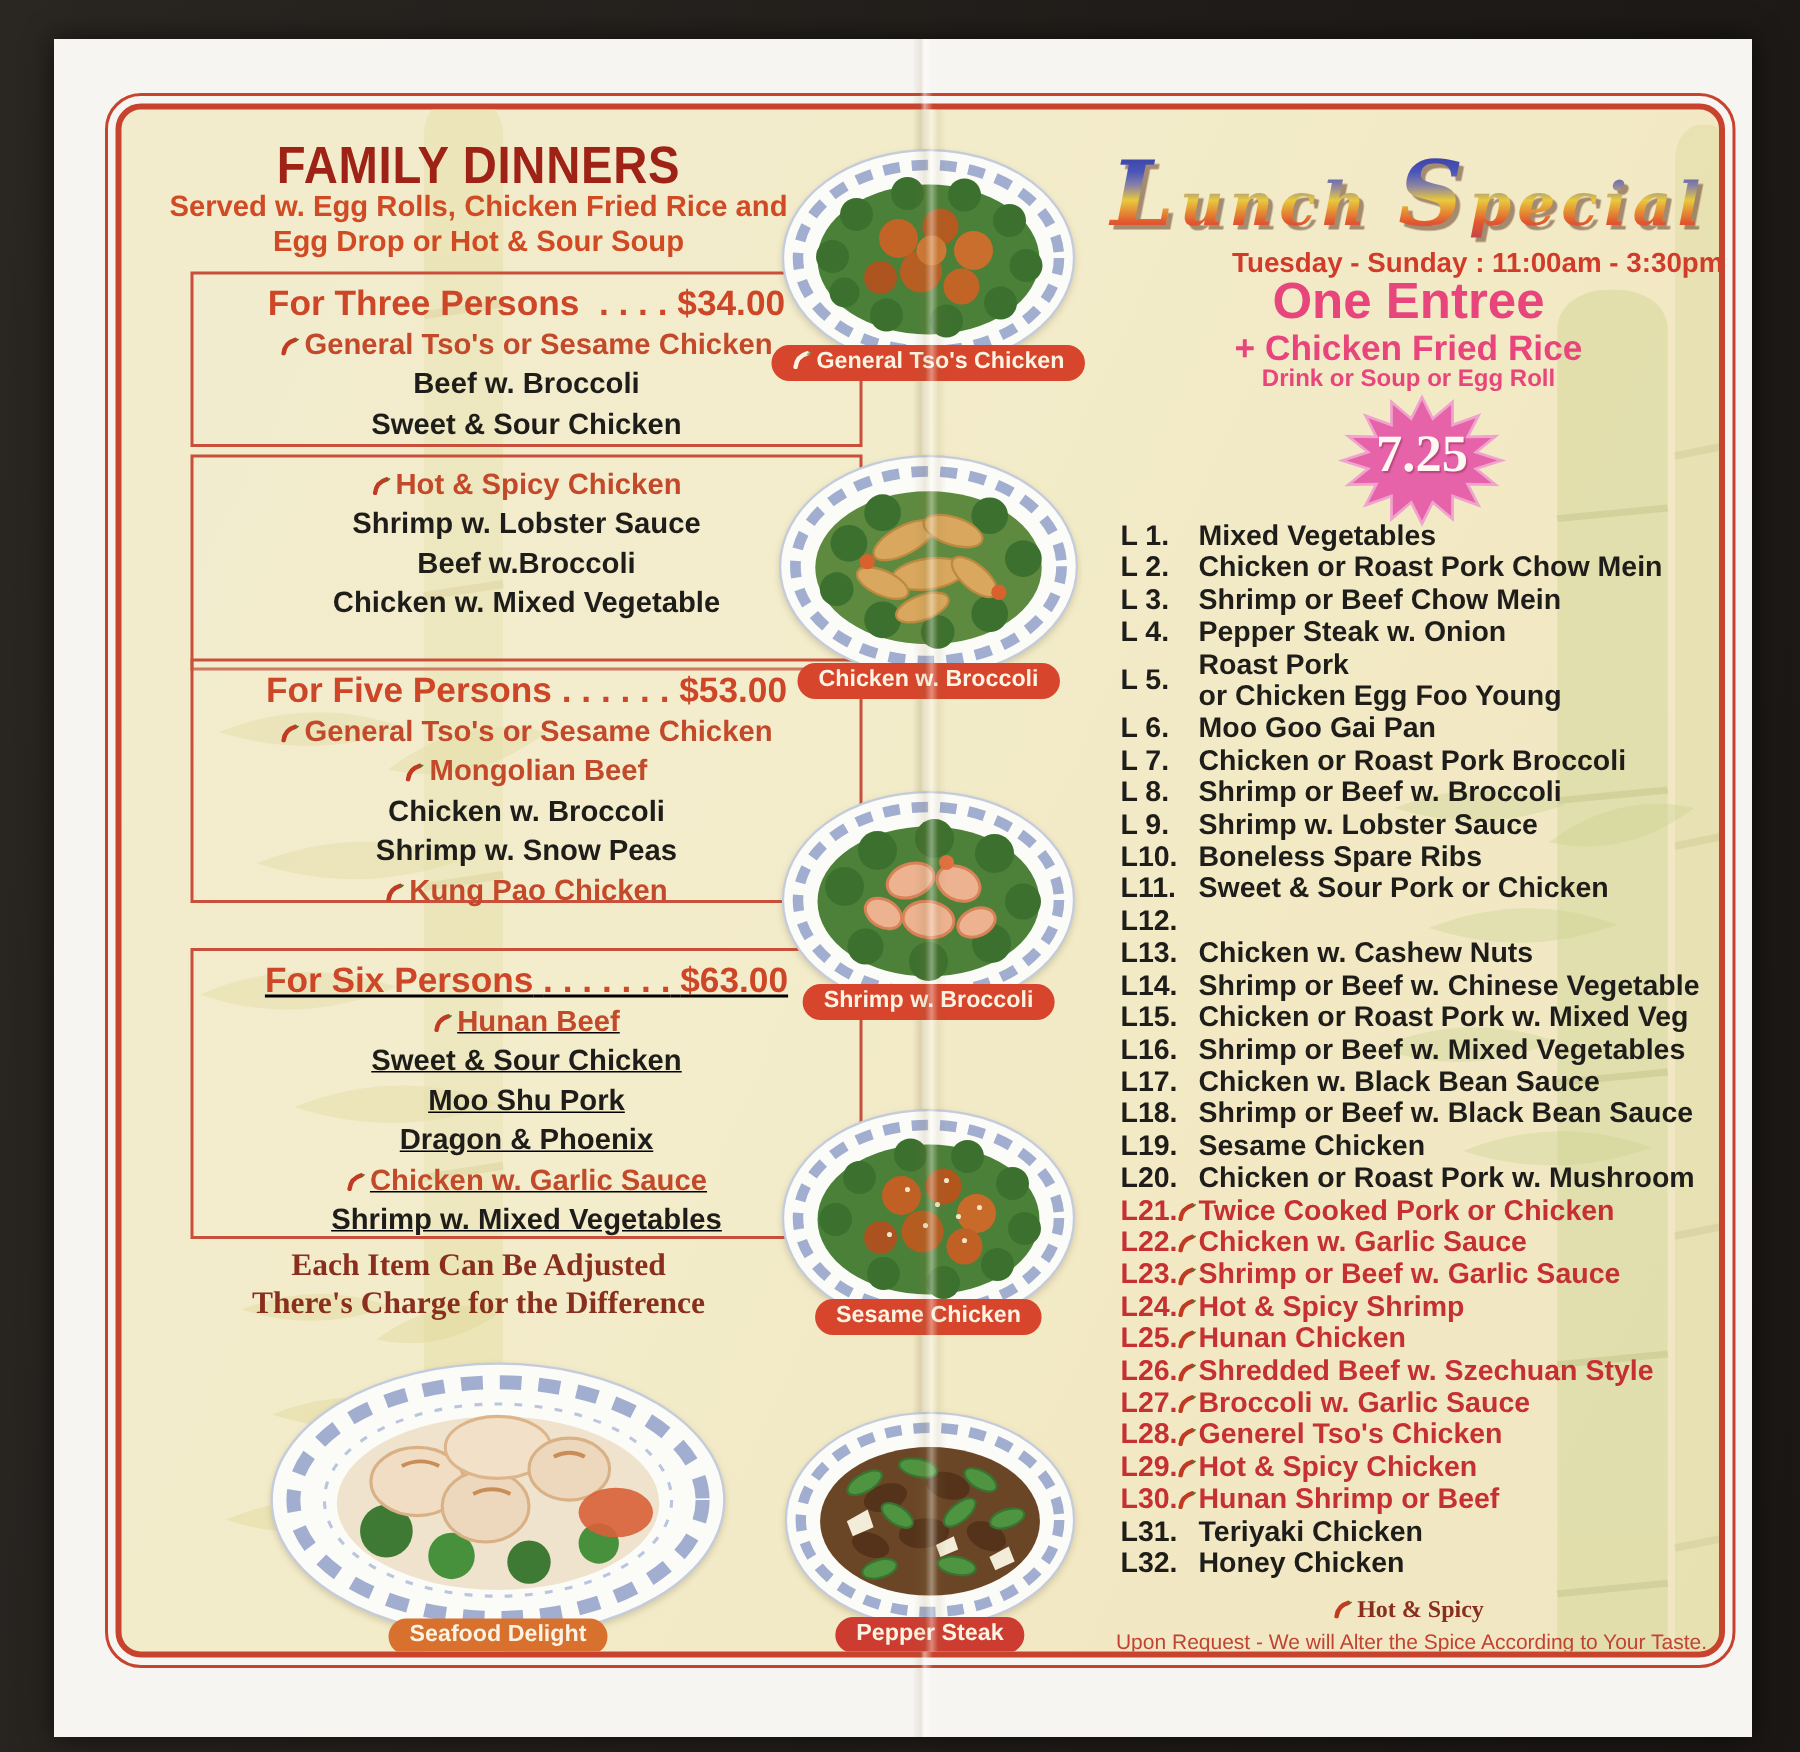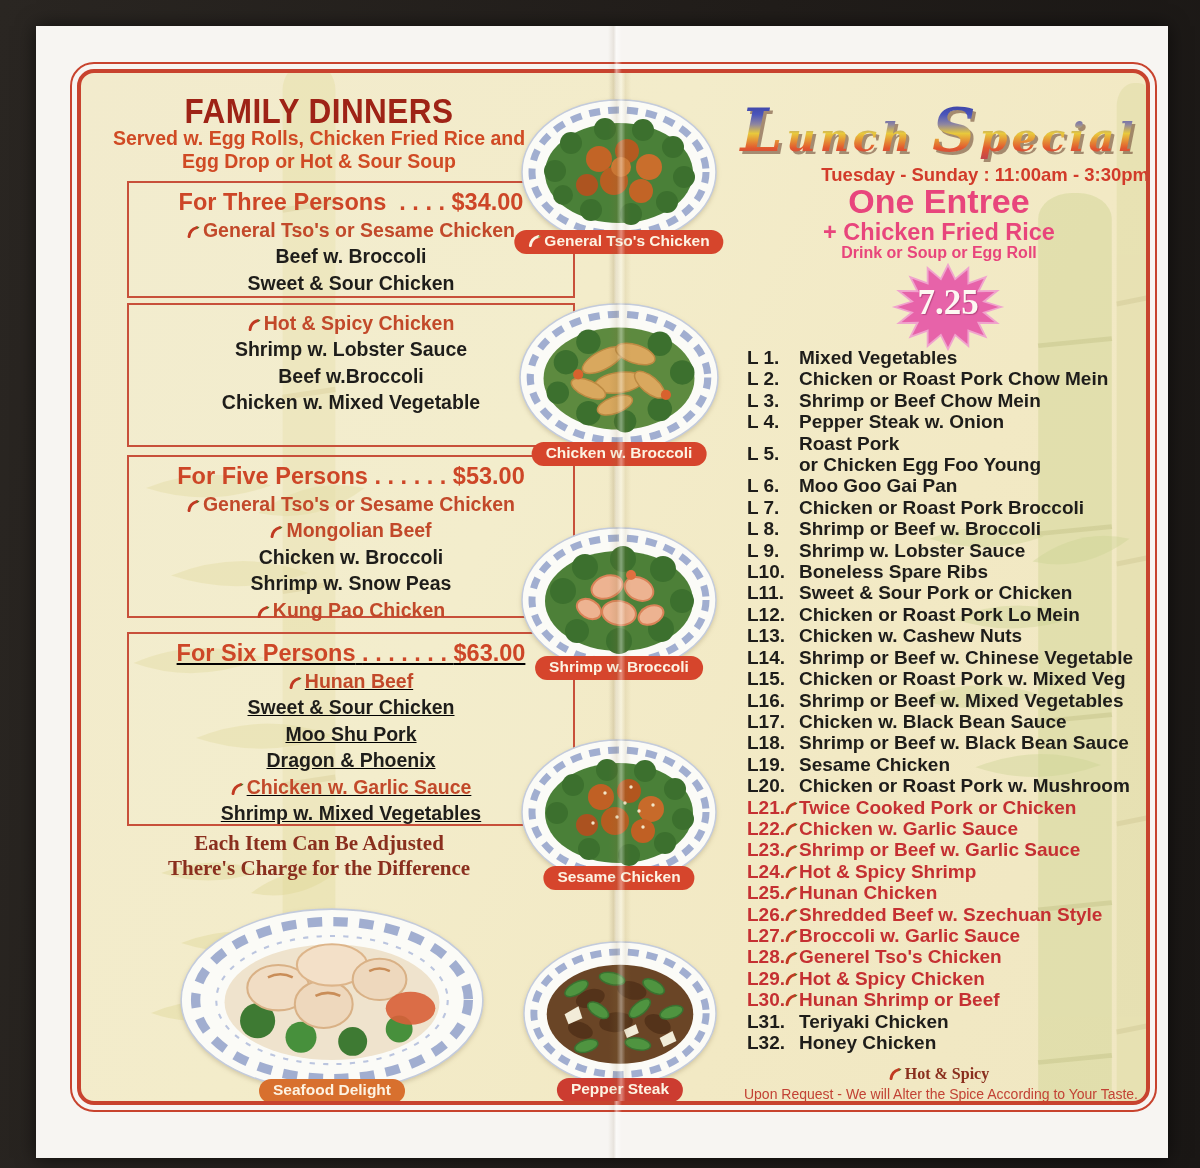--- a/index.html
+++ b/index.html
@@ -148,21 +148,21 @@
       <div class="fbox" style="top:230px; height:144px;">
         <div class="fbox-item spicy"><svg class="chili" viewBox="0 0 14 14">
               <path d="M2.2 12.5 C2.8 7.5 5.5 4.2 10.5 2.8" fill="none" stroke="#c13a22" stroke-width="3.2" stroke-linecap="round"></path>
               <path d="M10.3 3.4 C11.3 2.2 12.4 1.8 13.4 2.1 C12.8 3.4 11.6 4 10.3 3.8 Z" fill="#4a7a2a"></path>
             </svg><span>Hot &amp; Spicy Chicken</span></div>
         <div class="fbox-item">Shrimp w. Lobster Sauce</div>
         <div class="fbox-item">Beef w.Broccoli</div>
         <div class="fbox-item">Chicken w. Mixed Vegetable</div>
       </div>
 
-      <div class="fbox" style="top:382px; height:163px;">
+      <div class="fbox" style="top:366px; height:163px;">
         <div class="fbox-head"><span>For Five Persons</span> <span>. . . . . .</span> <span>$53.00</span></div>
         <div class="fbox-item spicy"><svg class="chili" viewBox="0 0 14 14">
               <path d="M2.2 12.5 C2.8 7.5 5.5 4.2 10.5 2.8" fill="none" stroke="#c13a22" stroke-width="3.2" stroke-linecap="round"></path>
               <path d="M10.3 3.4 C11.3 2.2 12.4 1.8 13.4 2.1 C12.8 3.4 11.6 4 10.3 3.8 Z" fill="#4a7a2a"></path>
             </svg><span>General Tso's or Sesame Chicken</span></div>
         <div class="fbox-item spicy"><svg class="chili" viewBox="0 0 14 14">
               <path d="M2.2 12.5 C2.8 7.5 5.5 4.2 10.5 2.8" fill="none" stroke="#c13a22" stroke-width="3.2" stroke-linecap="round"></path>
               <path d="M10.3 3.4 C11.3 2.2 12.4 1.8 13.4 2.1 C12.8 3.4 11.6 4 10.3 3.8 Z" fill="#4a7a2a"></path>
             </svg><span>Mongolian Beef</span></div>
         <div class="fbox-item">Chicken w. Broccoli</div>
@@ -468,25 +468,20 @@
         <div class="lrow">
             <span class="lnum">L11.</span>
             <div class="lbody">
               <div class="l1">
                 <span>Sweet &amp; Sour Pork or Chicken</span>
               </div>
             </div>
           </div>
         <div class="lrow">
             <span class="lnum">L12.</span>
-            <div class="lbody">
-              <div class="l1">
-                <span>Chicken or Roast Pork Lo Mein</span>
-              </div>
-            </div>
           </div>
         <div class="lrow">
             <span class="lnum">L13.</span>
             <div class="lbody">
               <div class="l1">
                 <span>Chicken w. Cashew Nuts</span>
               </div>
             </div>
           </div>
         <div class="lrow">

